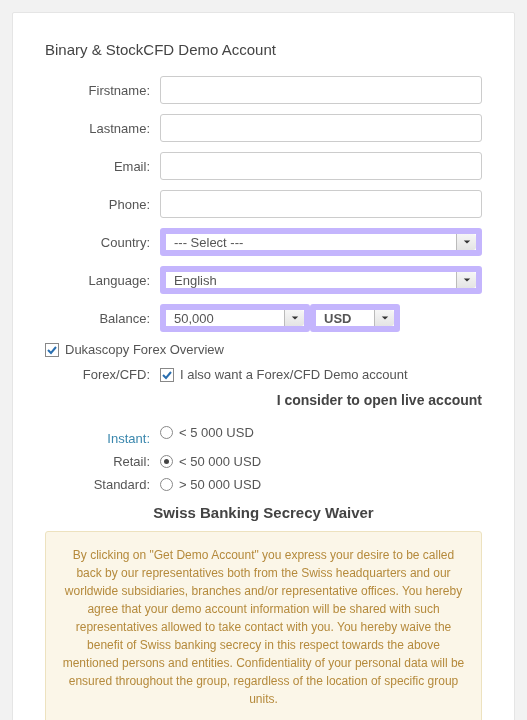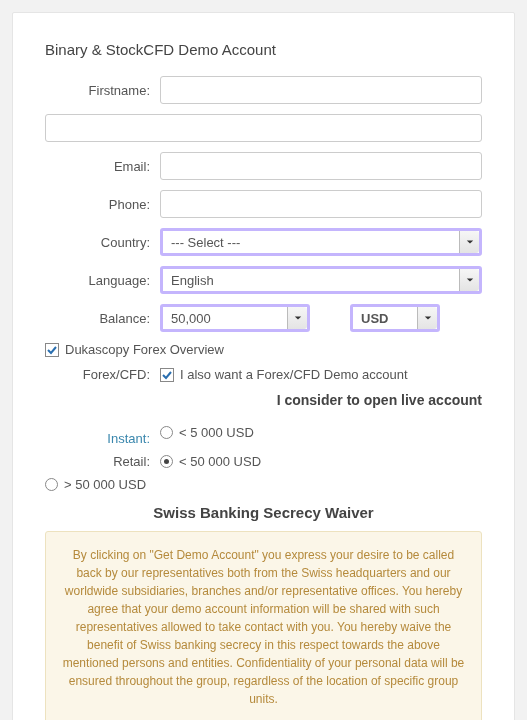--- a/index.html
+++ b/index.html
@@ -42,21 +42,21 @@
   height: 28px;
   border: 1px solid #ccc;
   border-radius: 3px;
   padding: 4px 8px;
   font-size: 13px;
   background: #fff;
 }
 .select {
   position: relative;
   height: 28px;
-  border: 3px solid #c4b5fd;
+  border: 6px solid #c4b5fd;
   border-radius: 3px;
   background: #fff;
   display: flex;
   align-items: center;
   padding: 0 8px;
   font-size: 13px;
   color: #555;
 }
 .select .arrow-btn {
   position: absolute;
@@ -65,21 +65,21 @@
   border-left: 1px solid #bbb;
   background: linear-gradient(#f6f6f6,#e4e4e4);
   display: flex;
   align-items: center;
   justify-content: center;
   border-top-right-radius: 3px;
   border-bottom-right-radius: 3px;
 }
 .arrow-btn svg { width: 8px; height: 8px; }
 .select.full { flex: 1; }
-.balance-wrap { flex: 1; display: flex; gap: 40px; }
+.balance-wrap { flex: 1; display: flex; }
 .select.balance { width: 150px; }
 .select.currency { width: 90px; font-weight: bold; }
 .check-row { display: flex; align-items: center; margin-bottom: 10px; }
 .checkbox {
   width: 14px; height: 14px;
   border: 1px solid #888;
   background: #fff;
   display: inline-flex;
   align-items: center;
   justify-content: center;
@@ -134,20 +134,21 @@
 
 <div class="card">
   <div class="title">Binary &amp; StockCFD Demo Account</div>
 
   <div class="row">
     <div class="lbl">Firstname:</div>
     <input type="text" value="" style="">
   </div>
 
   <div class="row">
+    <div class="lbl">Lastname:</div>
     <input type="text" value="" style="">
   </div>
 
   <div class="row">
     <div class="lbl">Email:</div>
     <input type="text" value="" style="">
   </div>
 
   <div class="row">
     <div class="lbl">Phone:</div>
@@ -227,20 +228,21 @@
     <span>&lt; 5 000 USD</span>
   </div>
 
   <div class="radio-row">
     <div class="lbl">Retail:</div>
     <span class="radio selected"></span>
     <span>&lt; 50 000 USD</span>
   </div>
 
   <div class="radio-row">
+    <div class="lbl">Standard:</div>
     <span class="radio"></span>
     <span>&gt; 50 000 USD</span>
   </div>
 
   <div class="waiver-title">Swiss Banking Secrecy Waiver</div>
 
   <div class="waiver-box">By clicking on "Get Demo Account" you express your desire to be called back by our representatives both from the Swiss headquarters and our worldwide subsidiaries, branches and/or representative offices. You hereby agree that your demo account information will be shared with such representatives allowed to take contact with you. You hereby waive the benefit of Swiss banking secrecy in this respect towards the above mentioned persons and entities. Confidentiality of your personal data will be ensured throughout the group, regardless of the location of specific group units.</div>
 
 </div>
 

